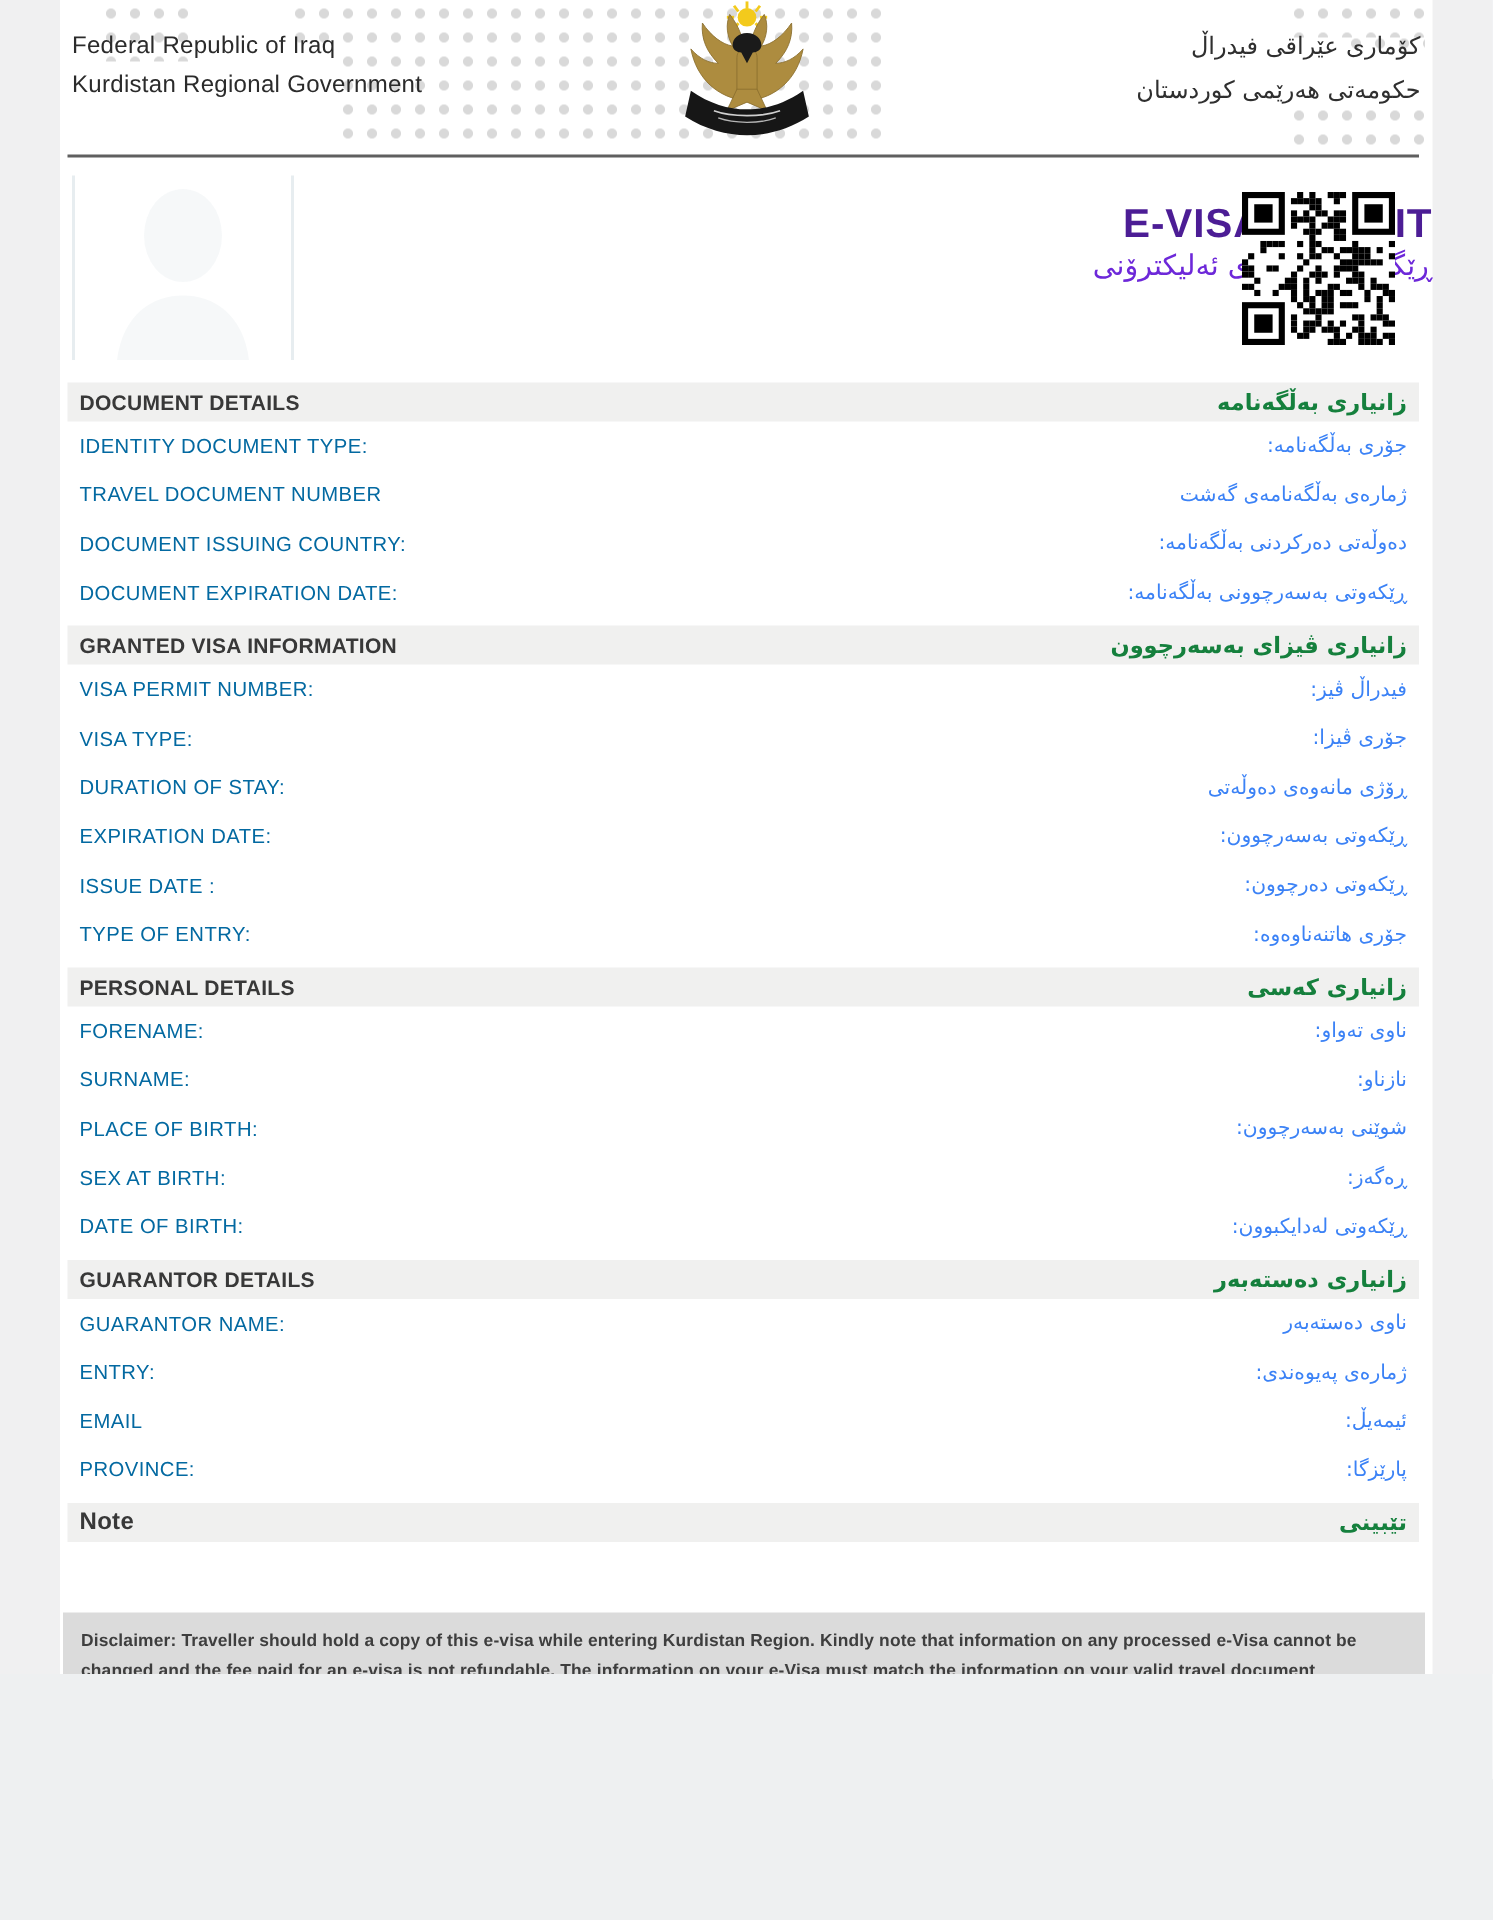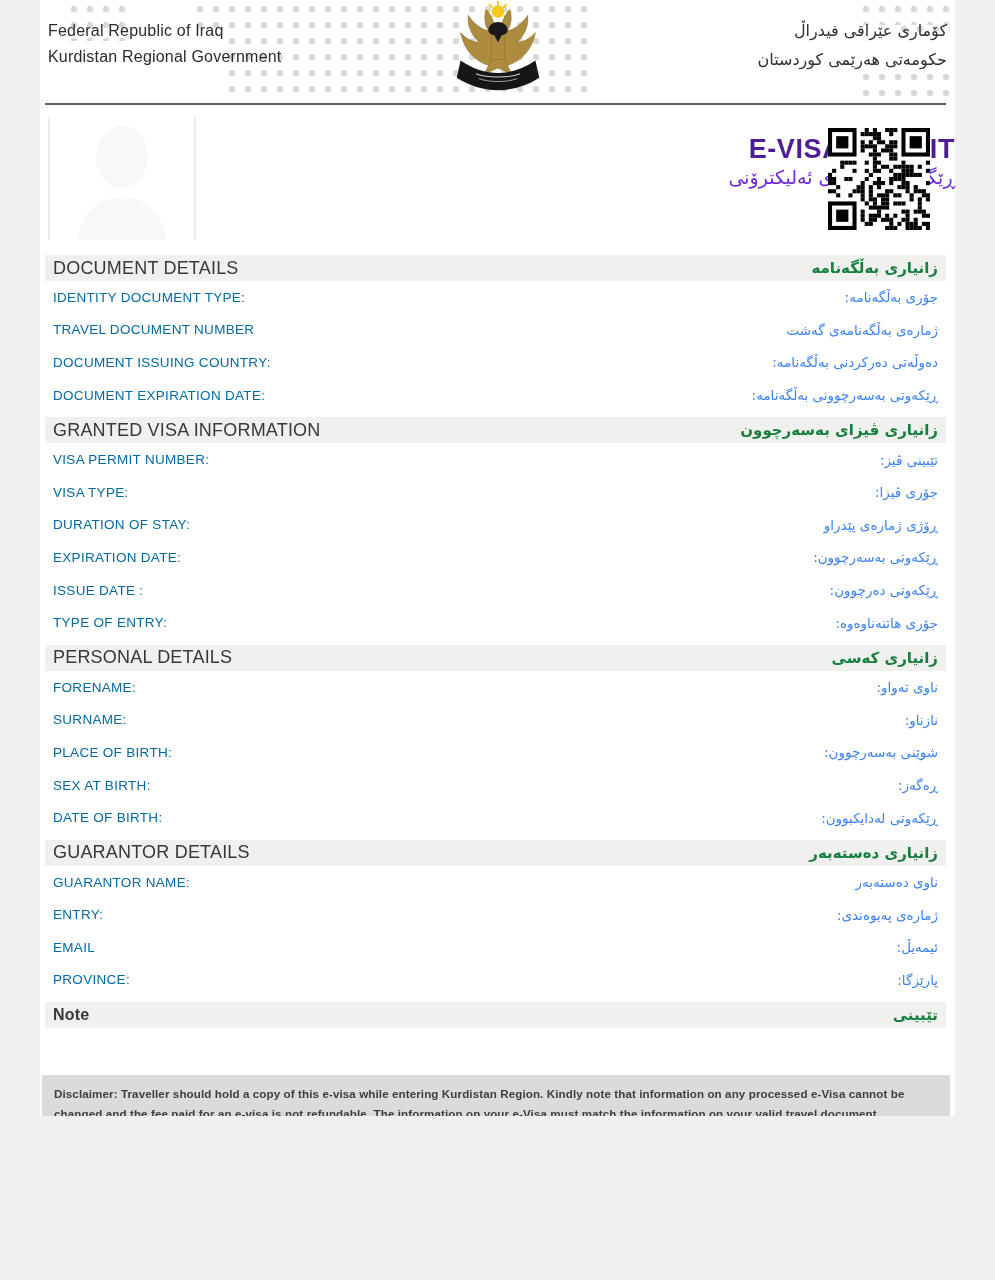--- a/index.html
+++ b/index.html
@@ -54,21 +54,21 @@
     font-size:19px; font-weight:500; color:#6d28d9;
   }
   .qr { position:absolute; left:788px; top:128px; width:102px; height:102px; }
 
   .sections { position:absolute; left:5px; top:255px; width:901px; }
   .section  { margin-bottom:6px; }
   .sec-hdr {
     height:26px; background:#f0f0ef; padding:0 8px;
     display:flex; justify-content:space-between; align-items:center;
   }
-  .sec-title-en { font-size:18px; font-weight:400; color:#383838; letter-spacing:.2px; }
+  .sec-title-en { font-size:14px; font-weight:700; color:#383838; letter-spacing:.2px; }
   .sec-title-ku {
     direction:rtl; font-family:"DejaVu Sans", sans-serif;
     font-size:15px; font-weight:700; color:#15803d;
   }
   .row {
     height:32.6px; padding:0 8px;
     display:flex; justify-content:space-between; align-items:center;
   }
   .lbl-en { font-size:13.5px; color:#0369a1; letter-spacing:.3px; font-weight:500; }
   .lbl-ku {
@@ -386,29 +386,29 @@
         </div>
       </div>
 
       <div class="section">
         <div class="sec-hdr">
           <span class="sec-title-en">GRANTED VISA INFORMATION</span>
           <span class="sec-title-ku">زانیاری ڤیزای بەسەرچوون</span>
         </div>
         <div class="row">
           <span class="lbl-en">VISA PERMIT NUMBER:</span>
-          <span class="lbl-ku">تێبینی ڤیز:</span>
+          <span class="lbl-ku">فیدراڵ ڤیز:</span>
         </div>
         <div class="row">
           <span class="lbl-en">VISA TYPE:</span>
           <span class="lbl-ku">جۆری ڤیزا:</span>
         </div>
         <div class="row">
           <span class="lbl-en">DURATION OF STAY:</span>
-          <span class="lbl-ku">ڕۆژی ژمارەی پێدراو</span>
+          <span class="lbl-ku">ڕۆژی مانەوەی دەوڵەتی</span>
         </div>
         <div class="row">
           <span class="lbl-en">EXPIRATION DATE:</span>
           <span class="lbl-ku">ڕێکەوتی بەسەرچوون:</span>
         </div>
         <div class="row">
           <span class="lbl-en">ISSUE DATE :</span>
           <span class="lbl-ku">ڕێکەوتی دەرچوون:</span>
         </div>
         <div class="row">

